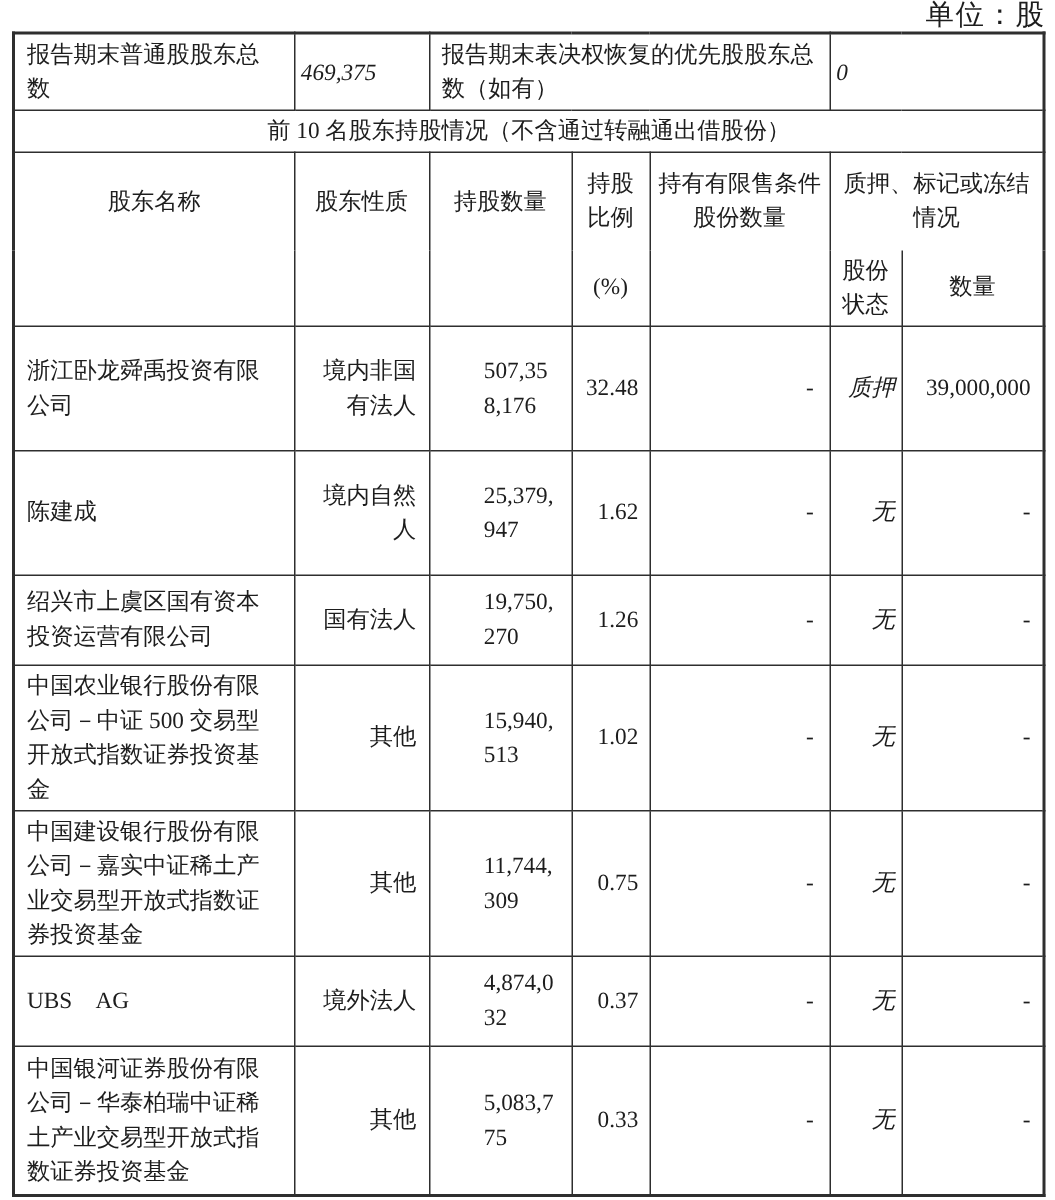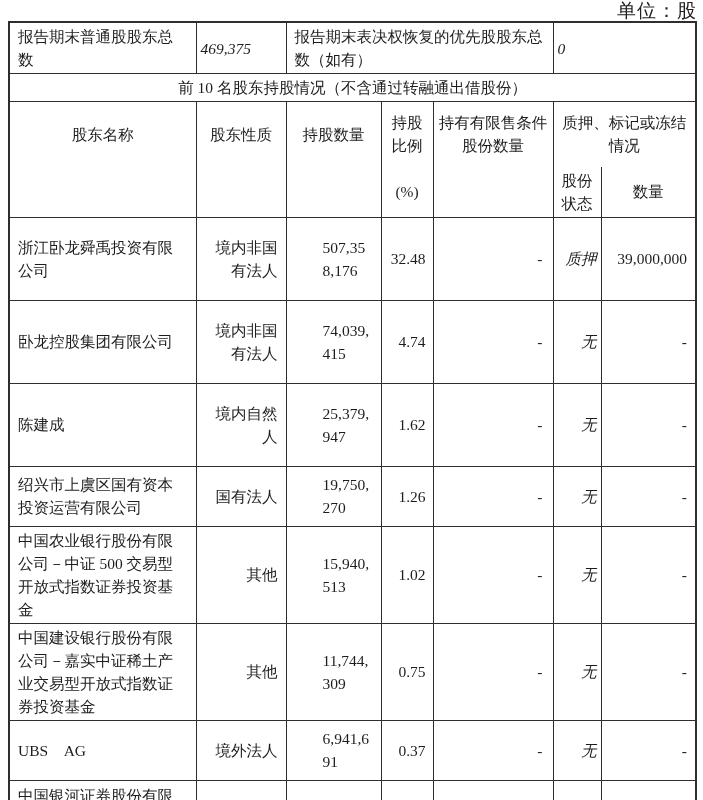--- a/index.html
+++ b/index.html
@@ -104,29 +104,20 @@
   <tr style="height:53px">
     <td class="c-name">浙江卧龙舜禹投资有限公司</td>
     <td class="c-nature">境内非国有法人</td>
     <td class="c-shares">507,358,176</td>
     <td class="c-ratio">32.48</td>
     <td class="c-restricted">-</td>
     <td class="c-status">质押</td>
     <td class="c-amount">39,000,000</td>
   </tr>
 
-  <tr style="height:50px">
-    <td class="c-name">卧龙控股集团有限公司</td>
-    <td class="c-nature">境内非国有法人</td>
-    <td class="c-shares">74,039,415</td>
-    <td class="c-ratio">4.74</td>
-    <td class="c-restricted">-</td>
-    <td class="c-status">无</td>
-    <td class="c-amount">-</td>
-  </tr>
 
   <tr style="height:45px">
     <td class="c-name">陈建成</td>
     <td class="c-nature">境内自然人</td>
     <td class="c-shares">25,379,947</td>
     <td class="c-ratio">1.62</td>
     <td class="c-restricted">-</td>
     <td class="c-status">无</td>
     <td class="c-amount">-</td>
   </tr>
@@ -158,21 +149,21 @@
     <td class="c-shares">11,744,309</td>
     <td class="c-ratio">0.75</td>
     <td class="c-restricted">-</td>
     <td class="c-status">无</td>
     <td class="c-amount">-</td>
   </tr>
 
   <tr style="height:23px">
     <td class="c-name">UBS　AG</td>
     <td class="c-nature">境外法人</td>
-    <td class="c-shares">6,941,691</td>
+    <td class="c-shares">4,874,032</td>
     <td class="c-ratio">0.37</td>
     <td class="c-restricted">-</td>
     <td class="c-status">无</td>
     <td class="c-amount">-</td>
   </tr>
 
 
   <tr style="height:100px">
     <td class="c-name">中国银河证券股份有限公司－华泰柏瑞中证稀土产业交易型开放式指数证券投资基金</td>
     <td class="c-nature">其他</td>

